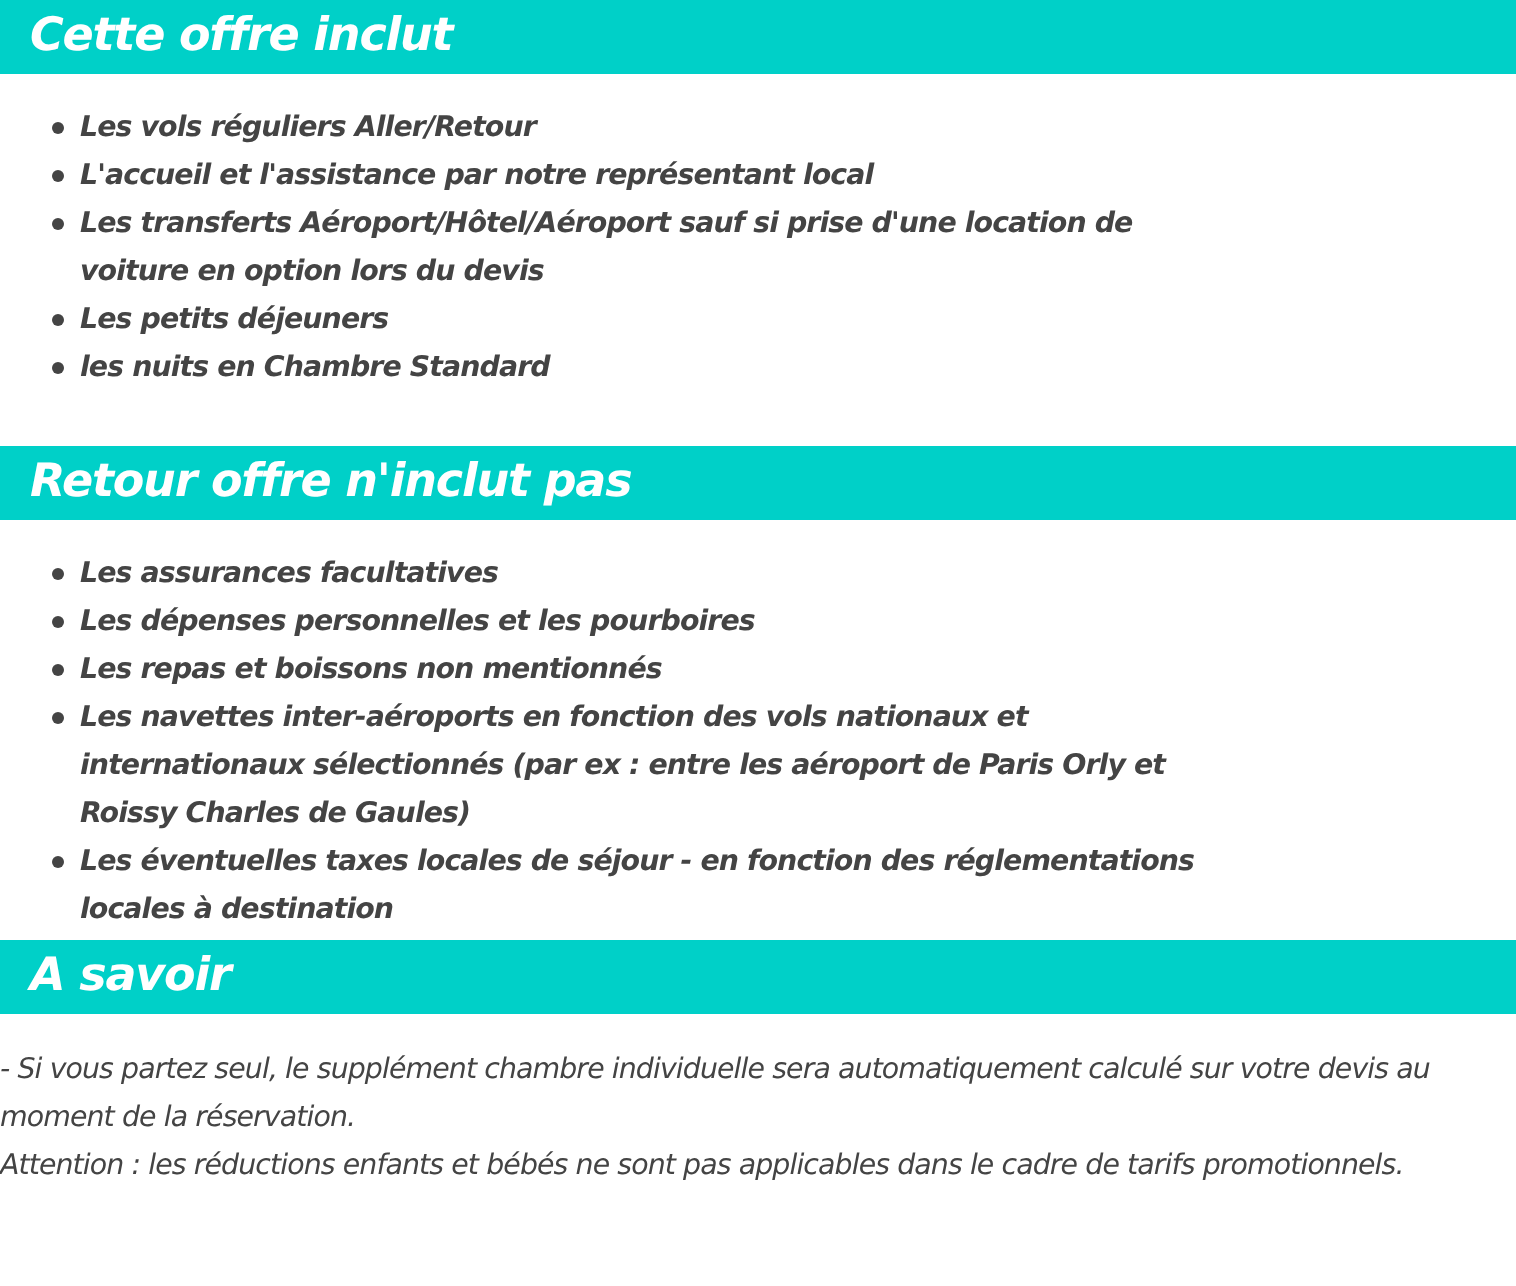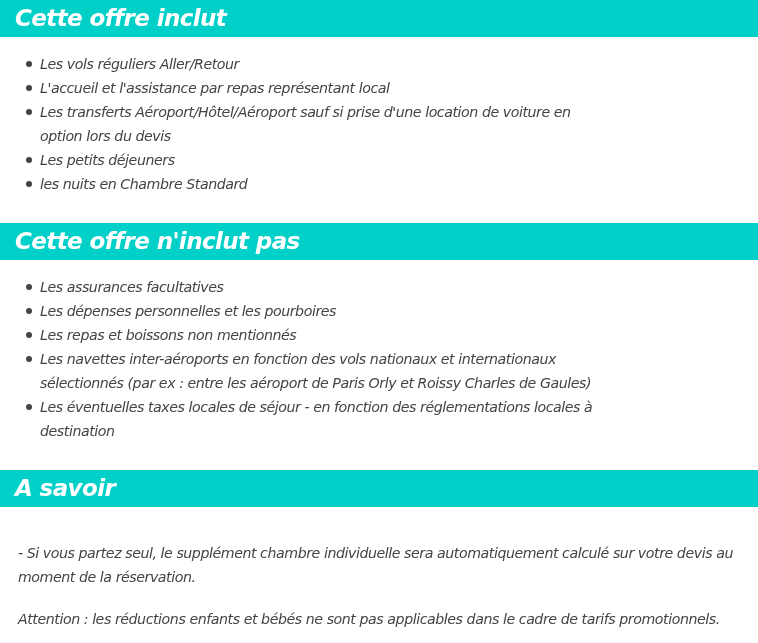--- a/index.html
+++ b/index.html
@@ -34,20 +34,21 @@
       color: #ffffff;
       letter-spacing: -0.6px;
     }
     .bullet-list {
       position: absolute;
       left: 0;
       width: 633px;
       margin: 0;
       padding: 0;
       list-style: none;
+      font-weight: bold;
     }
     .bullet-list li {
       position: relative;
       padding-left: 40px;
       padding-right: 30px;
       font-style: italic;
       font-size: 14.2px;
       line-height: 24px;
       color: #444444;
       letter-spacing: -0.45px;
@@ -63,44 +64,44 @@
     }
     .info-block {
       position: absolute;
       left: 0;
       top: 523px;
       width: 758px;
       margin: 0;
       padding: 0;
     }
     .info-block p {
-      margin: 18px;
+      margin: 0;
       font-style: italic;
       font-size: 14.2px;
       line-height: 24px;
       color: #444444;
       letter-spacing: -0.45px;
     }
   </style>
 </head>
 <body>
 
 <div class="section-header" style="top:0;">
   <h2>Cette offre inclut</h2>
 </div>
 <ul class="bullet-list" style="top:52px;">
   <li><span class="dot"></span><span>Les vols réguliers Aller/Retour</span></li>
-  <li><span class="dot"></span><span>L'accueil et l'assistance par repas représentant local</span></li>
+  <li><span class="dot"></span><span>L'accueil et l'assistance par notre représentant local</span></li>
   <li><span class="dot"></span><span>Les transferts Aéroport/Hôtel/Aéroport sauf si prise d'une location de voiture en option lors du devis</span></li>
   <li><span class="dot"></span><span>Les petits déjeuners</span></li>
   <li><span class="dot"></span><span>les nuits en Chambre Standard</span></li>
 </ul>
 
 <div class="section-header" style="top:223px;">
-  <h2>Cette offre n'inclut pas</h2>
+  <h2>Retour offre n'inclut pas</h2>
 </div>
 <ul class="bullet-list" style="top:275px;">
   <li><span class="dot"></span><span>Les assurances facultatives</span></li>
   <li><span class="dot"></span><span>Les dépenses personnelles et les pourboires</span></li>
   <li><span class="dot"></span><span>Les repas et boissons non mentionnés</span></li>
   <li><span class="dot"></span><span>Les navettes inter-aéroports en fonction des vols nationaux et internationaux sélectionnés (par ex : entre les aéroport de Paris Orly et Roissy Charles de Gaules)</span></li>
   <li><span class="dot"></span><span>Les éventuelles taxes locales de séjour - en fonction des réglementations locales à destination</span></li>
 </ul>
 
 <div class="section-header" style="top:470px;">

